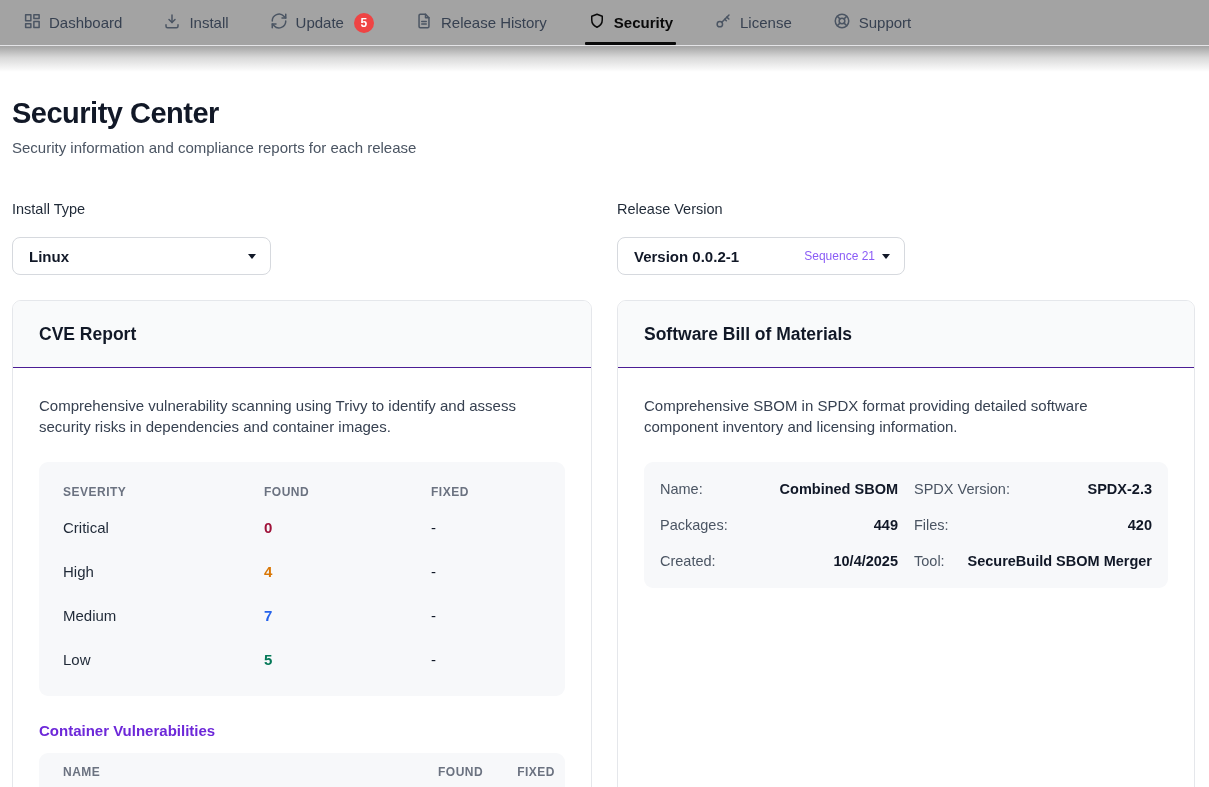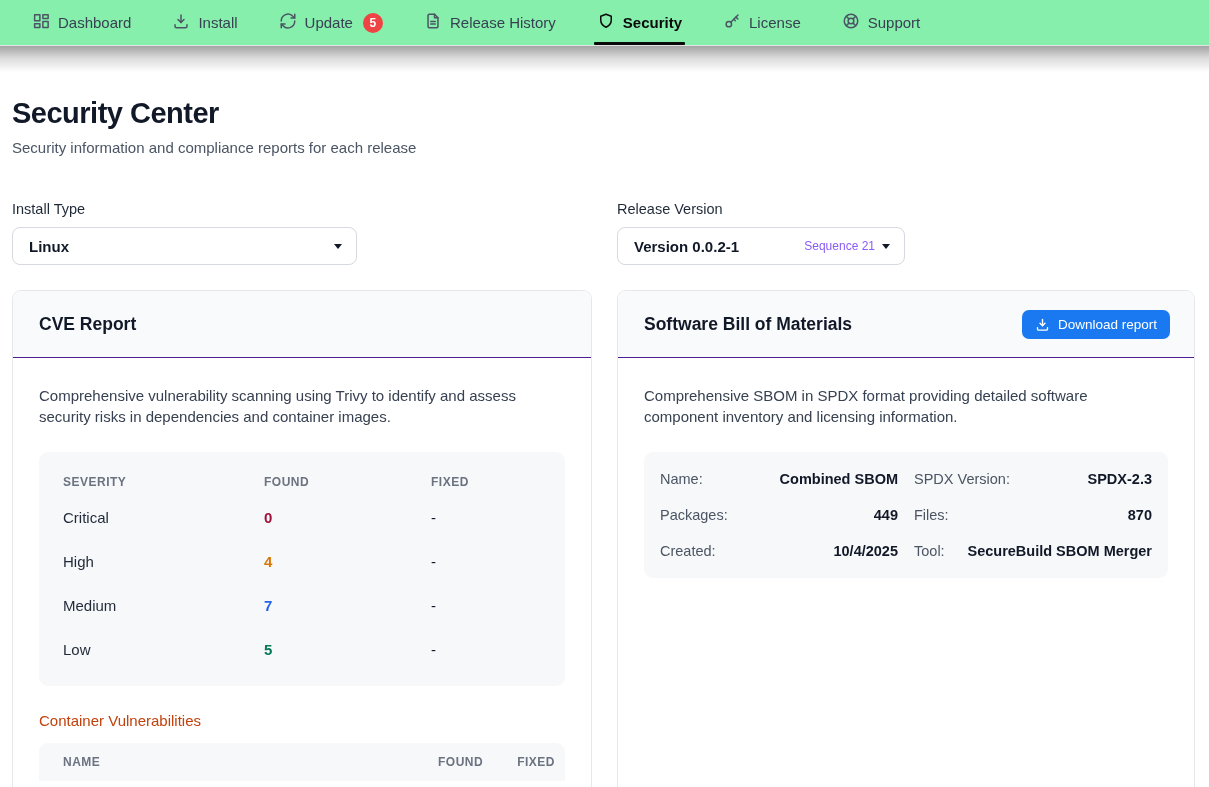--- a/index.html
+++ b/index.html
@@ -1,21 +1,21 @@
 <!DOCTYPE html>
 <html><head>
 <meta charset="utf-8">
 <style>
   * { margin:0; padding:0; box-sizing:border-box; }
   html,body { width:1209px; height:787px; overflow:hidden; background:#fff;
     font-family:"Liberation Sans", sans-serif; color:#111827; }
 
   
-  .topnav { height:46px; background:#86efac; border-bottom:1px solid #e4e4e7;
-    display:flex; align-items:center; padding-left:32px; gap:41px; }
+  .topnav { height:46px; background:#a3a3a3; border-bottom:1px solid #e4e4e7;
+    display:flex; align-items:center; padding-left:23px; gap:41px; }
   .nav-item { display:flex; align-items:center; gap:8px; height:46px;
     position:relative; cursor:pointer; }
   .nav-item .nlabel { font-size:15px; color:#374151; font-weight:500; }
   .nav-item svg { stroke:#4b5563; }
   .nav-item.active .nlabel { color:#0a0a0a; font-weight:600; }
   .nav-item.active svg { stroke:#0a0a0a; }
   .nav-item.active::after { content:""; position:absolute; left:-3px; right:-3px;
     bottom:1px; height:2.5px; background:#0a0a0a; border-radius:1px; }
   .badge { min-width:20px; height:20px; border-radius:999px; color:#fff;
     font-size:12px; font-weight:600; display:grid; place-items:center;
@@ -23,25 +23,25 @@
   .scroll-shadow { height:26px;
     background:linear-gradient(to bottom,#a3a3a3 0%,#d9d9d9 45%,#ffffff 100%); }
 
   
   .page { padding:25px 14px 0 12px; }
   .page-title { font-size:29px; font-weight:700; letter-spacing:-0.5px; }
   .page-subtitle { margin-top:9px; font-size:15px; color:#4b5563; }
 
   .two-col { display:grid; grid-template-columns:580px 578px; column-gap:25px; }
   .filters { margin-top:45px; }
-  .filter-label { font-size:14.5px; font-weight:500; color:#1f2937; margin-bottom:10px; }
+  .filter-label { font-size:14.5px; font-weight:500; color:#1f2937; margin-bottom:20px; }
   .select { height:38px; background:#fff; border:1px solid #d6d9de; border-radius:8px;
     display:flex; align-items:center; padding:0 14px 0 16px; cursor:pointer; }
   .select-value { font-size:15px; font-weight:700; color:#111827; flex:1; }
-  .select.install { width:345px; }
+  .select.install { width:259px; }
   .select.release { width:288px; }
   .select-sub { font-size:12px; color:#8b5cf6; margin-right:7px; }
   .caret { width:0; height:0; border-left:4.5px solid transparent;
     border-right:4.5px solid transparent; border-top:5.5px solid #111827; }
 
   
   .cards { margin-top:25px; align-items:start; }
   .card { background:#fff; border:1px solid #e5e7eb; border-radius:9px; height:560px;
     overflow:hidden; }
   .card-header { height:67px; background:#f9fafb; border-bottom:1px solid #4c1d95;
@@ -60,21 +60,21 @@
   .sev-table { margin-top:24px; background:#f7f8fa; border-radius:9px;
     padding:16px 24px 14px 24px; }
   .sev-row { display:grid; grid-template-columns:201px 167px auto;
     align-items:center; height:44px; }
   .sev-head { height:28px; }
   .th { font-size:12px; font-weight:600; color:#6b7280; letter-spacing:0.5px; }
   .sev-name { font-size:15px; color:#1f2937; }
   .sev-found { font-size:15px; font-weight:600; }
   .sev-fixed { font-size:15px; color:#111827; }
 
-  .sub-title { margin-top:26px; font-size:15px; font-weight:400; color:#c2410c; }
+  .sub-title { margin-top:26px; font-size:15px; font-weight:700; color:#6d28d9; }
   .cont-head { margin-top:14px; height:38px; background:#f7f8fa;
     border-radius:9px 9px 0 0; display:flex; align-items:center;
     padding:0 10px 0 24px; }
   .cont-head .c-name { flex:1; }
   .cont-head .c-found { margin-right:34px; }
 
   
   .sbom-grid { margin-top:24px; background:#f7f8fa; border-radius:9px;
     padding:9px 16px; display:grid; grid-template-columns:1fr 1fr;
     column-gap:16px; }
@@ -222,50 +222,40 @@
           <span class="th c-name">NAME</span>
           <span class="th c-found">FOUND</span>
           <span class="th c-fixed">FIXED</span>
         </div>
       </div>
     </div>
 
     <div class="card">
       <div class="card-header">
         <div class="card-title">Software Bill of Materials</div>
-        <button class="btn-primary" style="background-color: rgb(26, 120, 240);">
-          <span style="display:flex;">
-              <svg width="15" height="15" viewBox="0 0 24 24" fill="none" stroke="#ffffff" stroke-width="2.2" stroke-linecap="round" stroke-linejoin="round">
-                <path d="M12 4v10"></path>
-                <path d="M8 10l4 4 4-4"></path>
-                <path d="M4 17v2a2 2 0 0 0 2 2h12a2 2 0 0 0 2-2v-2"></path>
-              </svg>
-            </span>
-          <span>Download report</span>
-        </button>
       </div>
       <div class="card-body">
         <div class="card-desc sbom">Comprehensive SBOM in SPDX format providing detailed software component inventory and licensing information.</div>
 
         <div class="sbom-grid">
           <div class="sbom-cell">
             <span class="sbom-label">Name:</span>
             <span class="sbom-value">Combined SBOM</span>
           </div>
           <div class="sbom-cell">
             <span class="sbom-label">SPDX Version:</span>
             <span class="sbom-value">SPDX-2.3</span>
           </div>
           <div class="sbom-cell">
             <span class="sbom-label">Packages:</span>
             <span class="sbom-value">449</span>
           </div>
           <div class="sbom-cell">
             <span class="sbom-label">Files:</span>
-            <span class="sbom-value">870</span>
+            <span class="sbom-value">420</span>
           </div>
           <div class="sbom-cell">
             <span class="sbom-label">Created:</span>
             <span class="sbom-value">10/4/2025</span>
           </div>
           <div class="sbom-cell">
             <span class="sbom-label">Tool:</span>
             <span class="sbom-value">SecureBuild SBOM Merger</span>
           </div>
         </div>

